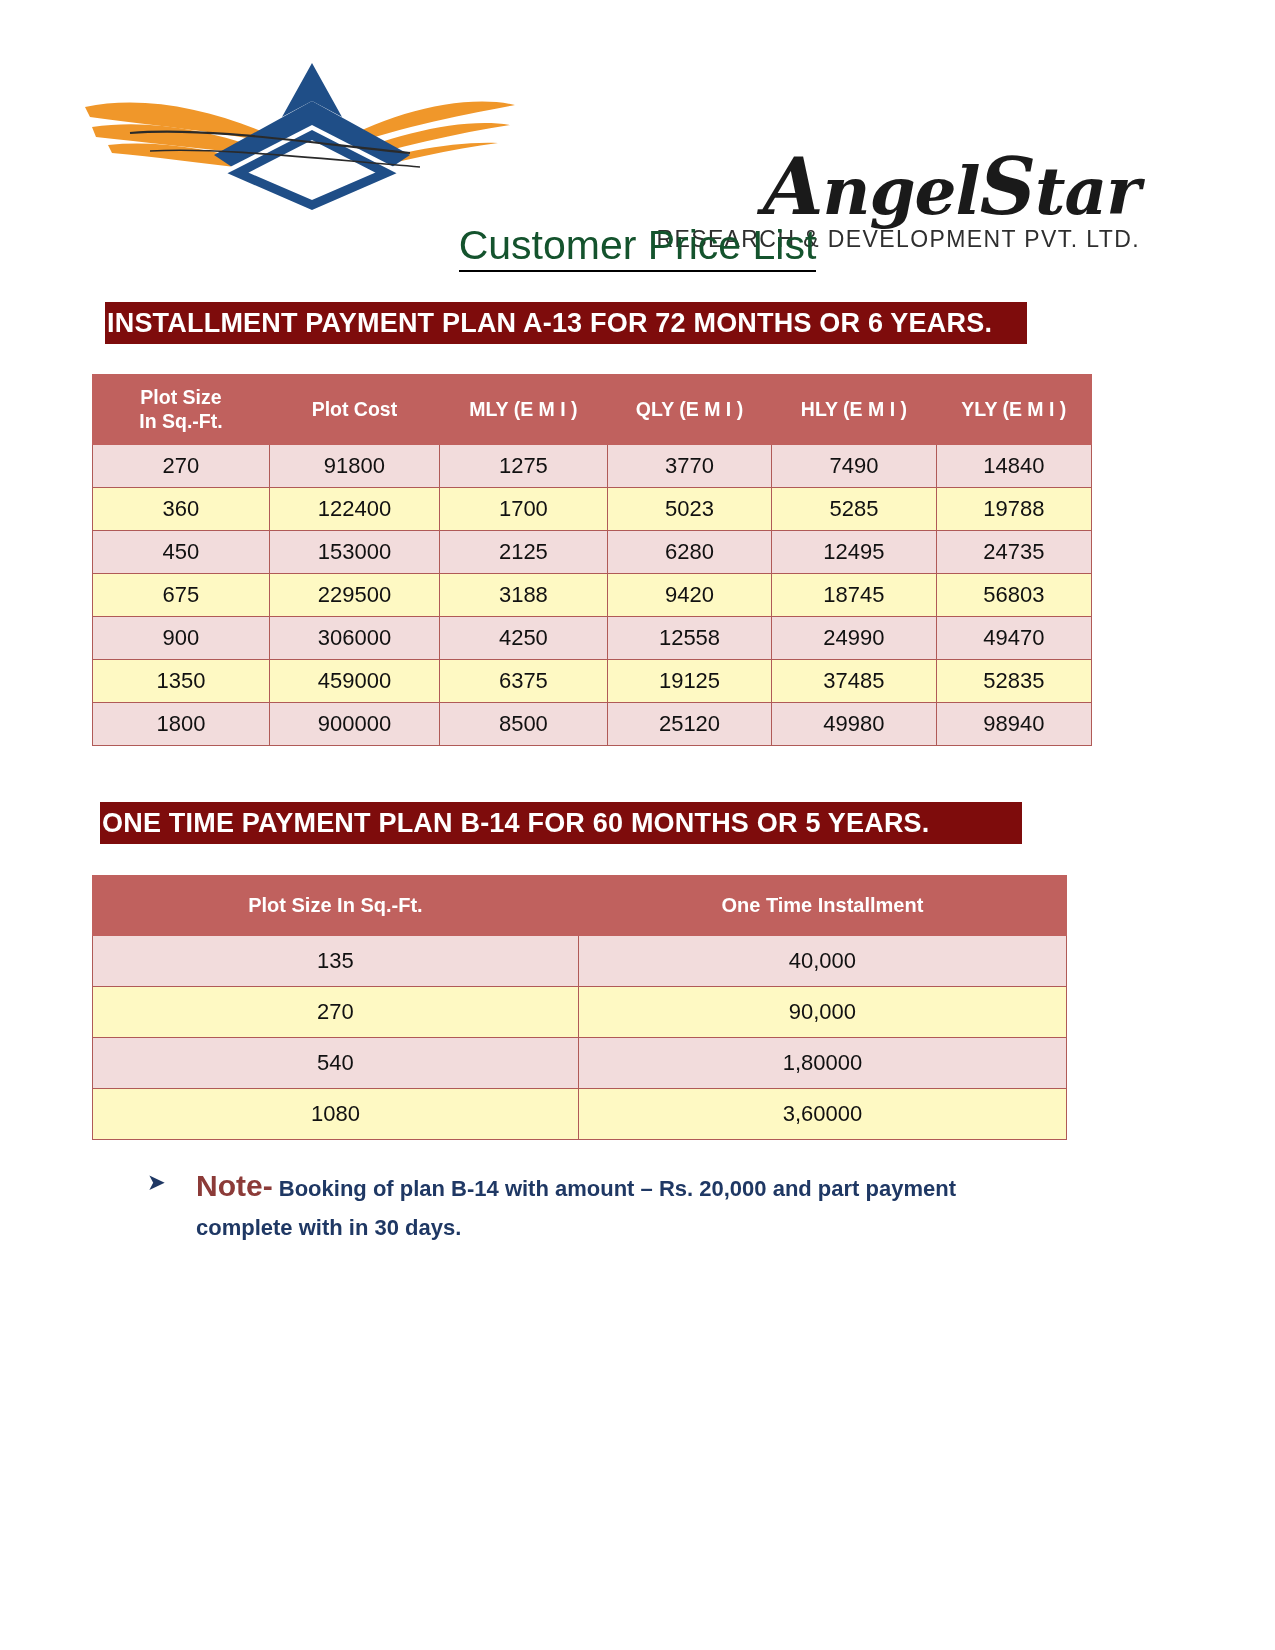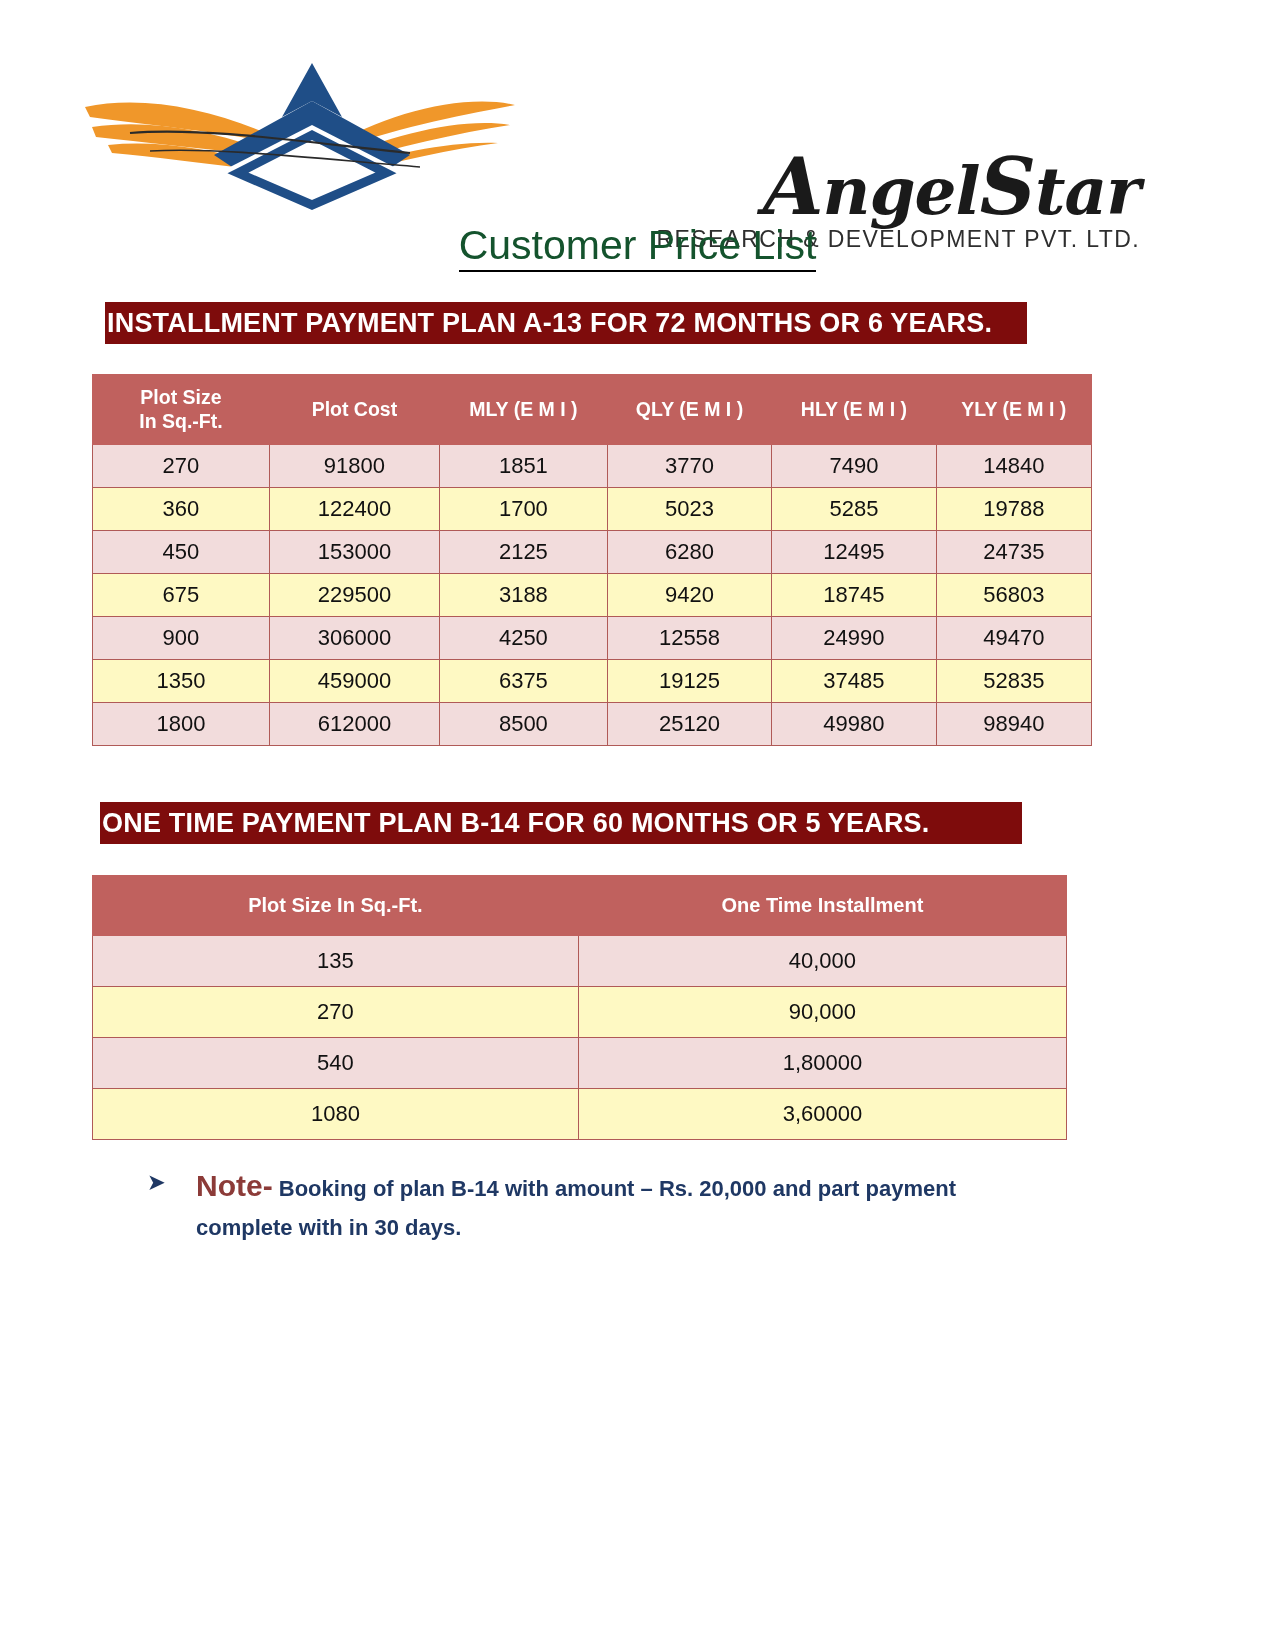--- a/index.html
+++ b/index.html
@@ -216,21 +216,21 @@
       <th style="width:170px">MLY  (E M I )</th>
       <th style="width:165px">QLY (E M I )</th>
       <th style="width:165px">HLY (E M I )</th>
       <th style="width:155px">YLY (E M I )</th>
     </tr>
   </thead>
   <tbody>
     <tr class="alt">
       <td>270</td>
       <td>91800</td>
-      <td>1851</td>
+      <td>1275</td>
       <td>3770</td>
       <td>7490</td>
       <td>14840</td>
     </tr>
     <tr>
       <td>360</td>
       <td>122400</td>
       <td>1700</td>
       <td>5023</td>
       <td>5285</td>
@@ -263,21 +263,21 @@
     <tr>
       <td>1350</td>
       <td>459000</td>
       <td>6375</td>
       <td>19125</td>
       <td>37485</td>
       <td>52835</td>
     </tr>
     <tr class="alt">
       <td>1800</td>
-      <td>612000</td>
+      <td>900000</td>
       <td>8500</td>
       <td>25120</td>
       <td>49980</td>
       <td>98940</td>
     </tr>
   </tbody>
 </table>
 
 <div class="banner" id="banner-b">ONE TIME PAYMENT PLAN B-14 FOR 60 MONTHS OR 5 YEARS.</div>
 

